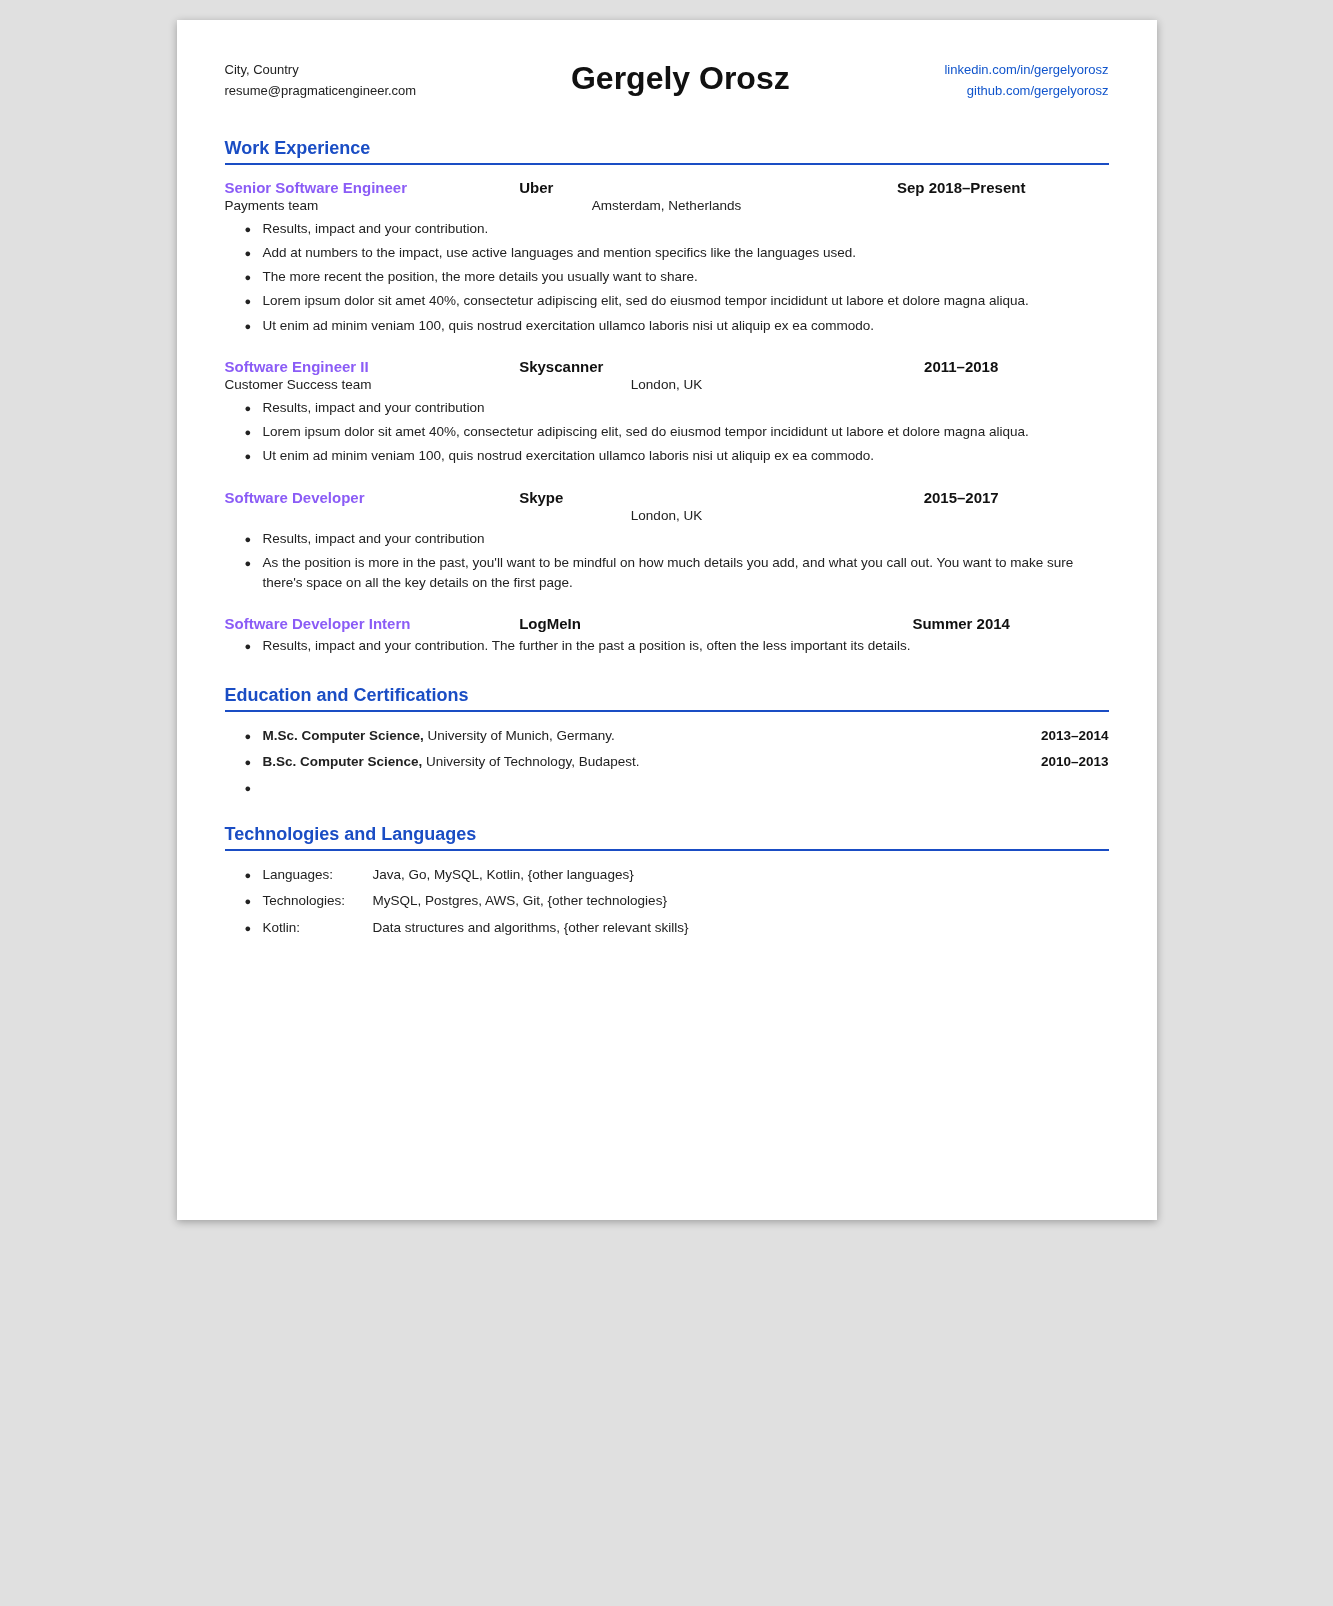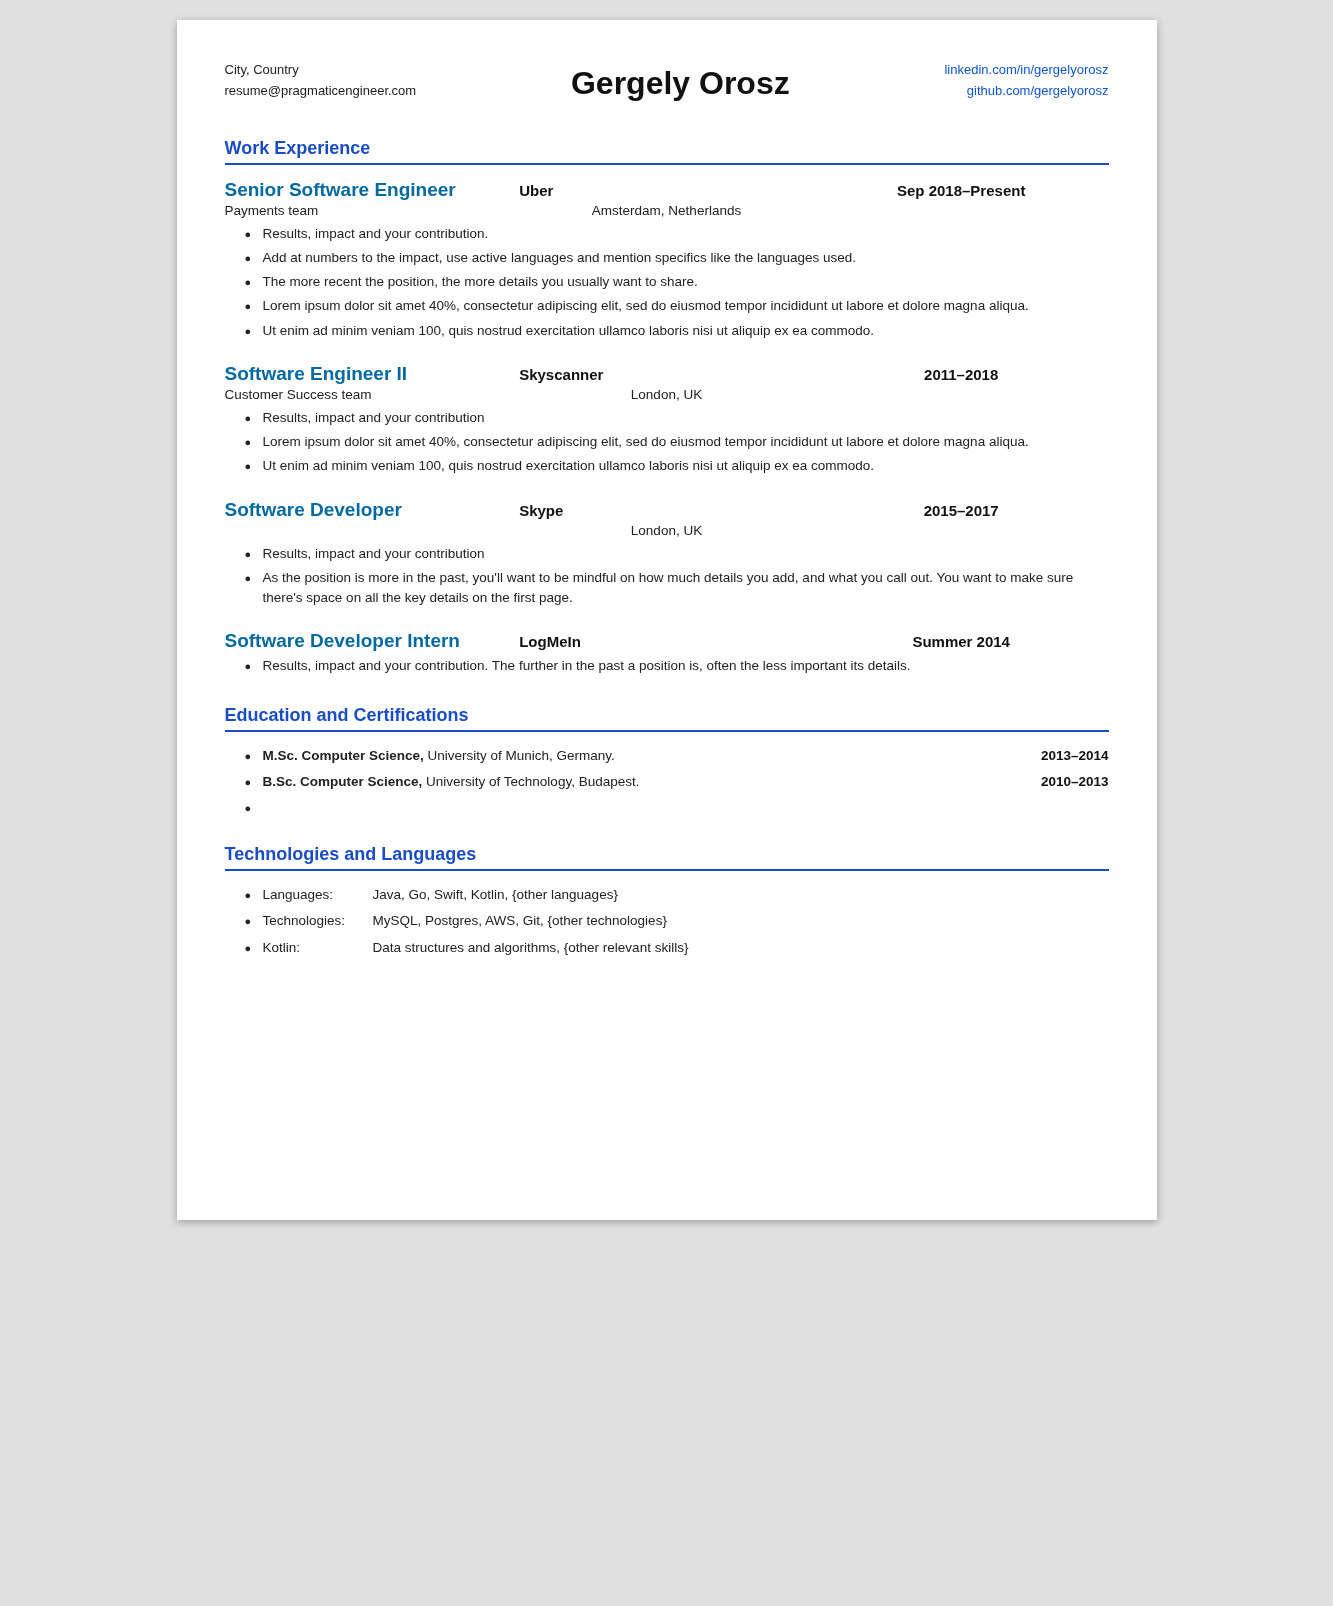--- a/index.html
+++ b/index.html
@@ -22,21 +22,21 @@
       width: 980px;
       min-height: 1200px;
       padding: 40px 48px 48px 48px;
       box-shadow: 0 2px 8px rgba(0,0,0,0.3);
     }
 
     
     .header {
       display: flex;
       justify-content: space-between;
-      align-items: flex-end;
+      align-items: flex-start;
       margin-bottom: 8px;
       padding-bottom: 8px;
     }
 
     .header-left {
       font-size: 13px;
       color: #222;
       line-height: 1.6;
     }
 
@@ -83,23 +83,23 @@
     }
 
     .job-header-row {
       display: flex;
       justify-content: space-between;
       align-items: baseline;
       margin-bottom: 2px;
     }
 
     .job-title {
-      font-size: 19px;
-      font-weight: bold;
-      color: #0369a1;
+      font-size: 15px;
+      font-weight: bold;
+      color: #8b5cf6;
       flex: 1;
     }
 
     .job-company {
       font-size: 15px;
       font-weight: bold;
       color: #111;
       text-align: left;
       flex: 1;
     }
@@ -347,21 +347,21 @@
       </li>
     </ul>
   </div>
 
   <div class="section">
     <div class="section-title">Technologies and Languages</div>
     <hr class="section-divider">
     <ul class="tech-list">
       <li>
         <span class="tech-label">Languages:</span>
-        <span class="tech-value">Java, Go, Swift, Kotlin, {other languages}</span>
+        <span class="tech-value">Java, Go, MySQL, Kotlin, {other languages}</span>
       </li>
       <li>
         <span class="tech-label">Technologies:</span>
         <span class="tech-value">MySQL, Postgres, AWS, Git, {other technologies}</span>
       </li>
       <li>
         <span class="tech-label">Kotlin:</span>
         <span class="tech-value">Data structures and algorithms, {other relevant skills}</span>
       </li>
     </ul>

